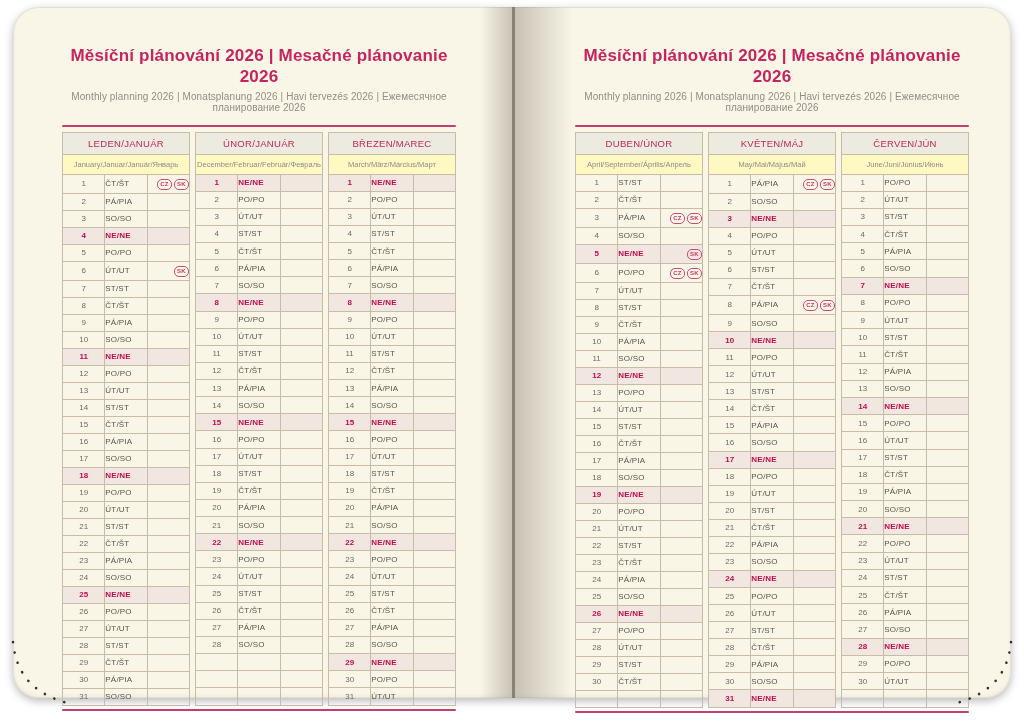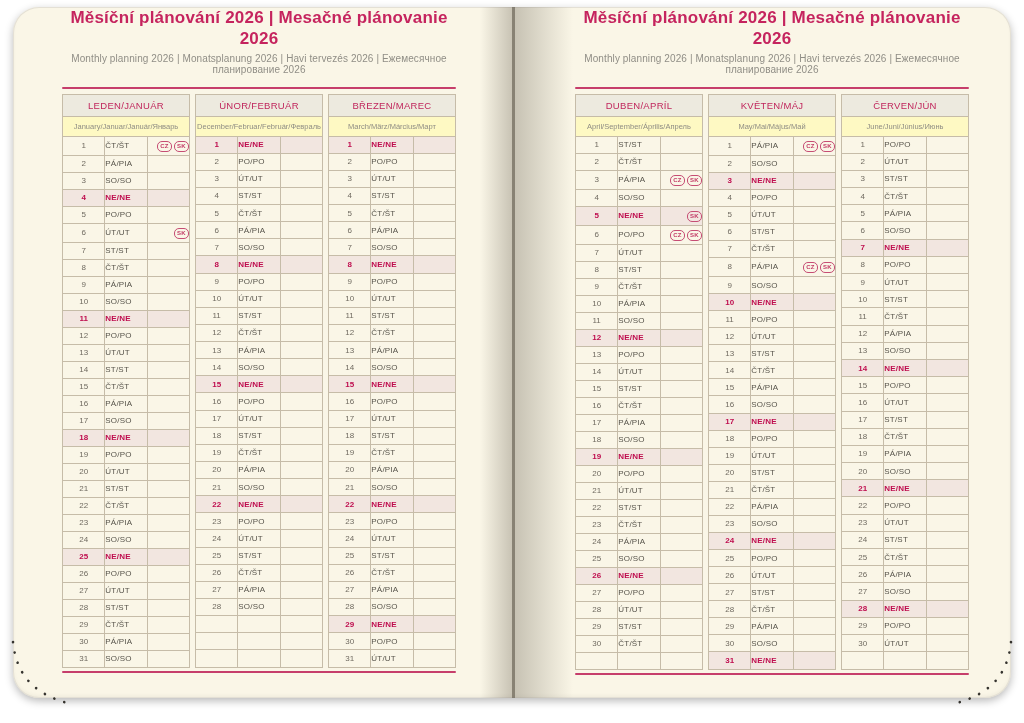--- a/index.html
+++ b/index.html
@@ -15,21 +15,21 @@
   }
   
   .spine-shadow-left{position:absolute;left:467px;top:0;bottom:0;width:32px;
     background:linear-gradient(90deg, rgba(100,92,78,0), rgba(100,92,78,.33));border-radius:0;}
   .spine-line{position:absolute;left:499px;top:0;bottom:0;width:3px;background:#6b6557;opacity:.8;}
   .spine-shadow-right{position:absolute;left:502px;top:0;bottom:0;width:58px;
     background:linear-gradient(90deg, rgba(128,122,108,.42), rgba(128,122,108,0));}
   .page-content{position:absolute;top:0;width:394px;}
   .page-content.left{left:49px;}
   .page-content.right{left:562px;}
-  .page-head{text-align:center;}
+  .page-head{padding-top:38px;text-align:center;}
   .page-title{
     margin:0;font-size:17px;line-height:1.25;font-weight:bold;color:#c5245e;letter-spacing:.2px;
   }
   .page-subtitle{
     margin:3px 0 12px 0;font-size:10px;color:#908e86;letter-spacing:.1px;
   }
   .rule{height:2px;background:#c63e6b;margin-top:5px;border-radius:1px;}
   .months{display:flex;gap:5px;margin-top:5px;}
   table.month{
     width:128px;flex:0 0 128px;border-collapse:collapse;table-layout:fixed;
@@ -238,21 +238,21 @@
             <tr class="dayrow">
               <td class="num">31</td>
               <td class="day">SO/SO</td>
               <td class="note"></td>
             </tr>
           </tbody>
         </table>
         <table class="month">
           <thead>
             <tr>
-              <th class="mname" colspan="3">ÚNOR/FEBRUÁR</th>
+              <th class="mname" colspan="3">ÚNOR/JANUÁR</th>
             </tr>
             <tr>
               <th class="msub" colspan="3">December/Februar/Február/Февраль</th>
             </tr>
           </thead>
           <tbody>
             <tr class="dayrow sun">
               <td class="num">1</td>
               <td class="day">NE/NE</td>
               <td class="note"></td>
@@ -583,21 +583,21 @@
   <div class="page-content right">
     <div class="page-head">
       <h1 class="page-title">Měsíční plánování 2026 | Mesačné plánovanie 2026</h1>
       <p class="page-subtitle">Monthly planning 2026 | Monatsplanung 2026 | Havi tervezés 2026 | Ежемесячное планирование 2026</p>
       <div class="rule"></div>
     </div>
     <div class="months">
         <table class="month">
           <thead>
             <tr>
-              <th class="mname" colspan="3">DUBEN/APRÍL</th>
+              <th class="mname" colspan="3">DUBEN/ÚNOR</th>
             </tr>
             <tr>
               <th class="msub" colspan="3">April/September/Április/Апрель</th>
             </tr>
           </thead>
           <tbody>
             <tr class="dayrow">
               <td class="num">1</td>
               <td class="day">ST/ST</td>
               <td class="note"></td>

